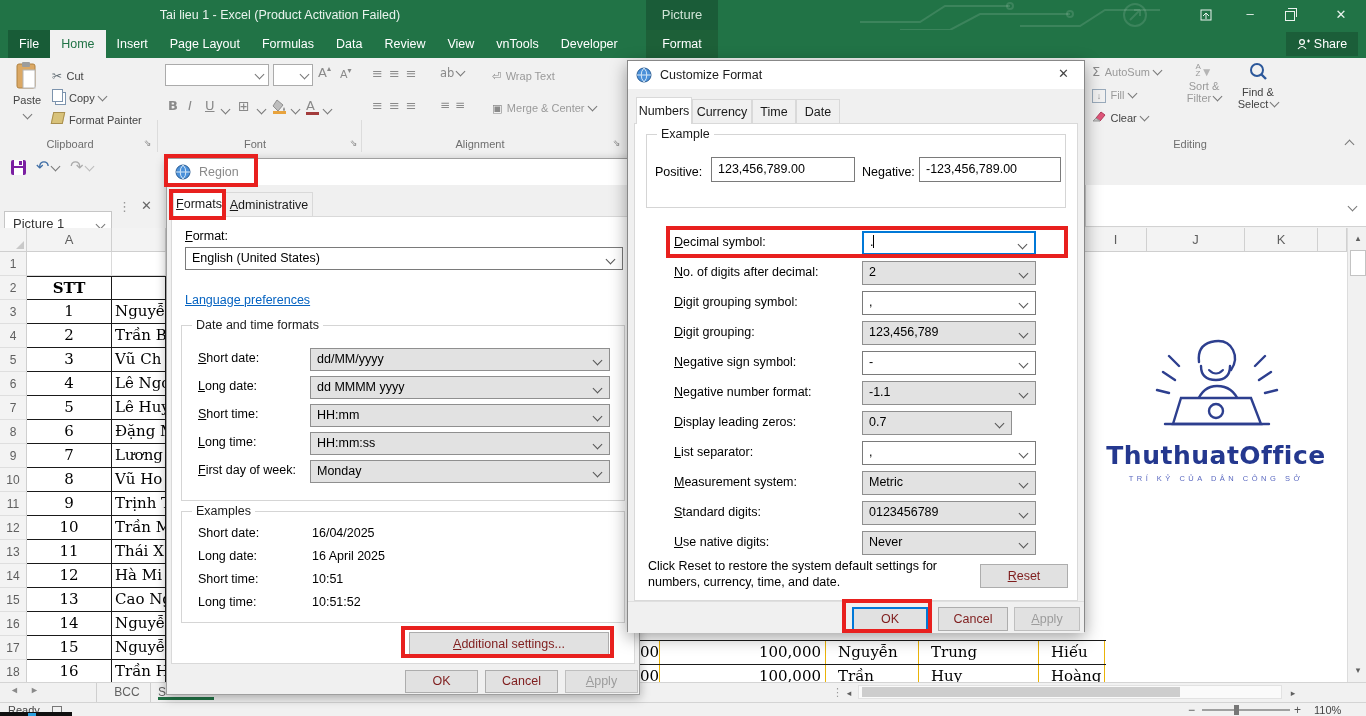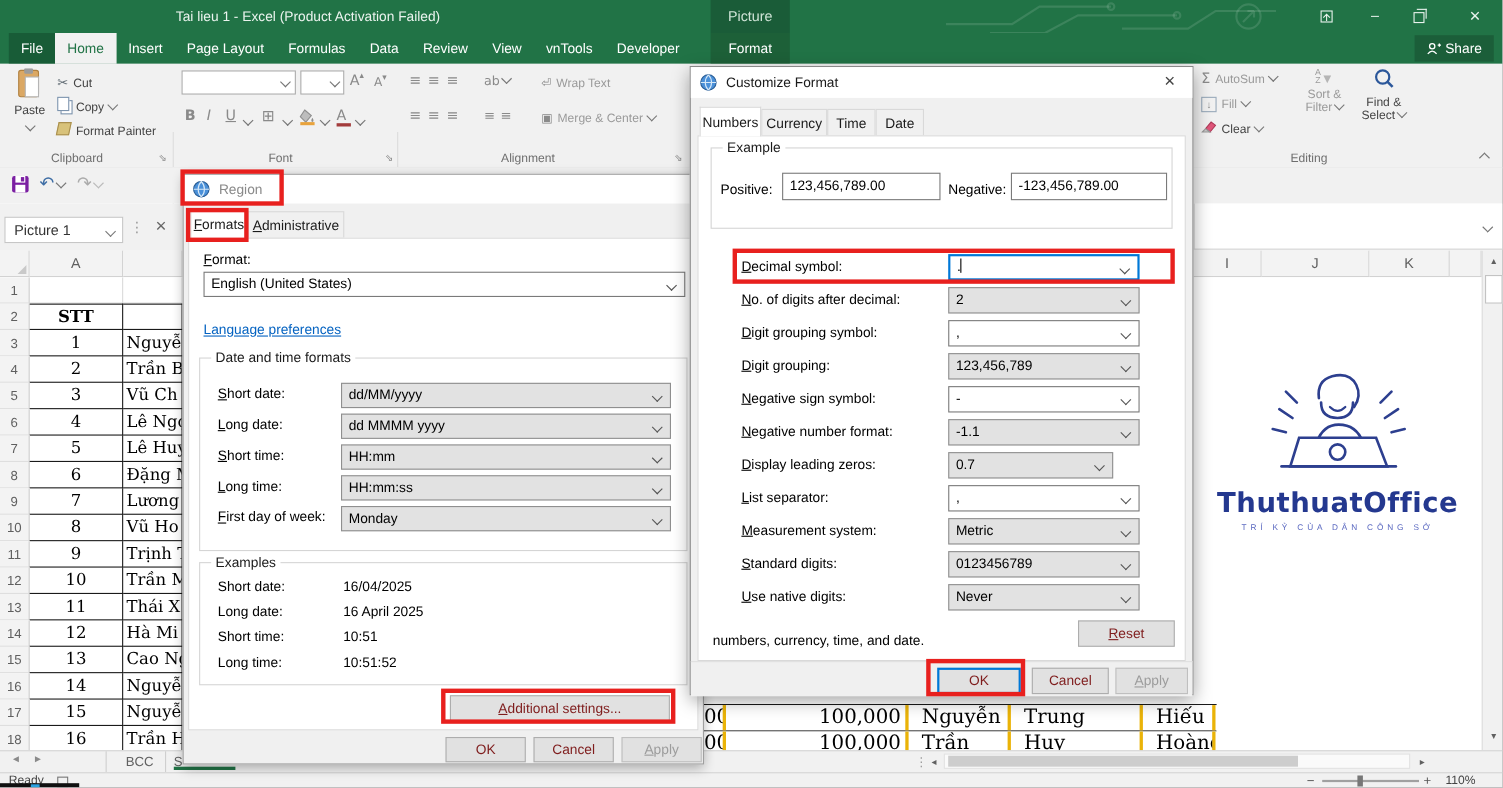--- a/index.html
+++ b/index.html
@@ -14,21 +14,21 @@
   .ribbon{left:0;top:58px;width:1366px;height:94px;background:#f1f1f1;border-bottom:1px solid #d2d2d2;}
   .glabel{position:absolute;font-size:11px;color:#6e6e6e;text-align:center;}
   .gsep{position:absolute;top:62px;height:84px;width:1px;background:#dcdcdc;}
   .ricon{color:#8a8a8a;font-family:"DejaVu Sans",sans-serif;}
   .rlbl{font-size:11px;color:#444;}
   .rlbl.dis{color:#9a9a9a;}
   .chev{display:inline-block;width:6px;height:6px;border-right:1.3px solid #777;border-bottom:1.3px solid #777;transform:rotate(45deg);vertical-align:2px;}
   .chev.dk{border-color:#555;}
   .qatrow{left:0;top:152px;width:1366px;height:33px;background:#f1f1f1;}
   .frow{left:0;top:185px;width:1366px;height:43px;background:#f1f1f1;}
-  .namebox{position:absolute;left:4px;top:12px;width:108px;height:24px;background:#fff;border:1px solid #c6c6c6;font-size:13px;color:#333;line-height:24px;padding-left:8px;box-sizing:border-box;}
+  .namebox{position:absolute;left:4px;top:26px;width:108px;height:24px;background:#fff;border:1px solid #c6c6c6;font-size:13px;color:#333;line-height:24px;padding-left:8px;box-sizing:border-box;}
   
   .hdrcell{position:absolute;top:228px;height:24px;background:#f3f3f3;border-right:1px solid #d0d0d0;border-bottom:1px solid #cfcfcf;font-size:13px;color:#5f5f5f;text-align:center;line-height:24px;box-sizing:border-box;}
   .grow{display:flex;height:24px;}
   .rh{width:27px;background:#f3f3f3;border-right:1px solid #cfcfcf;border-bottom:1px solid #dedede;font-size:12px;color:#5f5f5f;text-align:center;line-height:24px;box-sizing:border-box;}
   .ca{width:85px;box-sizing:border-box;}
   .cb{flex:1;box-sizing:border-box;overflow:hidden;white-space:nowrap;padding-left:3px;}
   .ca,.cb{font-family:"DejaVu Serif","Liberation Serif",serif;font-size:15px;line-height:23px;color:#000;text-align:center;}
   .cb{text-align:left;}
   .lt{border-right:1px solid #dadada;border-bottom:1px solid #dadada;}
   .tbl{border-right:1px solid #1a1a1a;border-bottom:1px solid #1a1a1a;}
@@ -54,21 +54,21 @@
   .btn.focus{border:2px solid #0078d7;}
   .inbox{position:absolute;background:#fff;border:1px solid #7a7a7a;box-sizing:border-box;font-size:12.5px;line-height:23px;padding-left:6px;}
   .redbox{position:absolute;border:4px solid #e8201e;z-index:70;}
   .link{color:#0563c1;text-decoration:underline;}
   
   .sbar{background:#f1f1f1;}
   .sarrow{position:absolute;color:#606060;font-size:9px;line-height:16px;text-align:center;font-family:"DejaVu Sans",sans-serif;}
   .tabbar{left:0;top:682px;width:1366px;height:20px;background:#f1f1f1;border-top:1px solid #d4d4d4;box-sizing:border-box;}
   .statusbar{left:0;top:702px;width:1366px;height:14px;background:#f1f1f1;border-top:1px solid #d4d4d4;box-sizing:border-box;font-size:11px;color:#444;}
   .brow{display:flex;height:23px;background:#fff;}
-  .bcell{box-sizing:border-box;border-right:3px solid #eab308;font-family:"DejaVu Serif","Liberation Serif",serif;font-size:18px;line-height:22px;overflow:hidden;white-space:nowrap;}
+  .bcell{box-sizing:border-box;border-right:1px solid #eab308;font-family:"DejaVu Serif","Liberation Serif",serif;font-size:15px;line-height:22px;overflow:hidden;white-space:nowrap;}
 </style>
 </head>
 <body>
 
 <div id="app">
 
   <div class="abs titlebar">
     <svg class="abs" style="left:860px;top:0;width:340px;height:30px;">
       <g stroke="#ffffff" stroke-opacity="0.12" fill="none" stroke-width="2">
         <polyline points="0,22 60,22 85,6 150,6"></polyline>
@@ -469,20 +469,21 @@
         <div class="combo dis" style="left: 234px; top: 350px; width: 150px; height: 24px;"><span>0.7</span><span class="chev dk"></span></div>
         <div class="dl mnem" style="left: 46px; top: 384px;">List separator:</div>
         <div class="combo ed" style="left: 234px; top: 380px; width: 174px; height: 24px;"><span>,</span><span class="chev dk"></span></div>
         <div class="dl mnem" style="left: 46px; top: 414px;">Measurement system:</div>
         <div class="combo dis" style="left: 234px; top: 410px; width: 174px; height: 24px;"><span>Metric</span><span class="chev dk"></span></div>
         <div class="dl mnem" style="left: 46px; top: 444px;">Standard digits:</div>
         <div class="combo dis" style="left: 234px; top: 440px; width: 174px; height: 24px;"><span>0123456789</span><span class="chev dk"></span></div>
         <div class="dl mnem" style="left: 46px; top: 474px;">Use native digits:</div>
         <div class="combo dis" style="left: 234px; top: 470px; width: 174px; height: 24px;"><span>Never</span><span class="chev dk"></span></div>
       </div>
+    <div class="dl" style="left:20px;top:498px;">Click Reset to restore the system default settings for</div>
     <div class="dl" style="left:20px;top:514px;">numbers, currency, time, and date.</div>
     <div class="btn mnem" style="left:352px;top:503px;width:88px;height:24px;line-height:22px;">Reset</div>
     <div class="abs" style="left:0;top:540px;width:456px;height:31px;background:#f0f0f0;border-top:1px solid #dfdfdf;"></div>
     <div class="btn focus" style="left:224px;top:546px;width:76px;height:24px;line-height:20px;">OK</div>
     <div class="btn" style="left:310px;top:546px;width:70px;height:24px;line-height:22px;">Cancel</div>
     <div class="btn dis mnem" style="left:386px;top:546px;width:66px;height:24px;line-height:22px;">Apply</div>
   </div>
 
   <div class="redbox" style="left:164px;top:154px;width:86px;height:25px;"></div>
   <div class="redbox" style="left:169px;top:189px;width:49px;height:23px;"></div>

